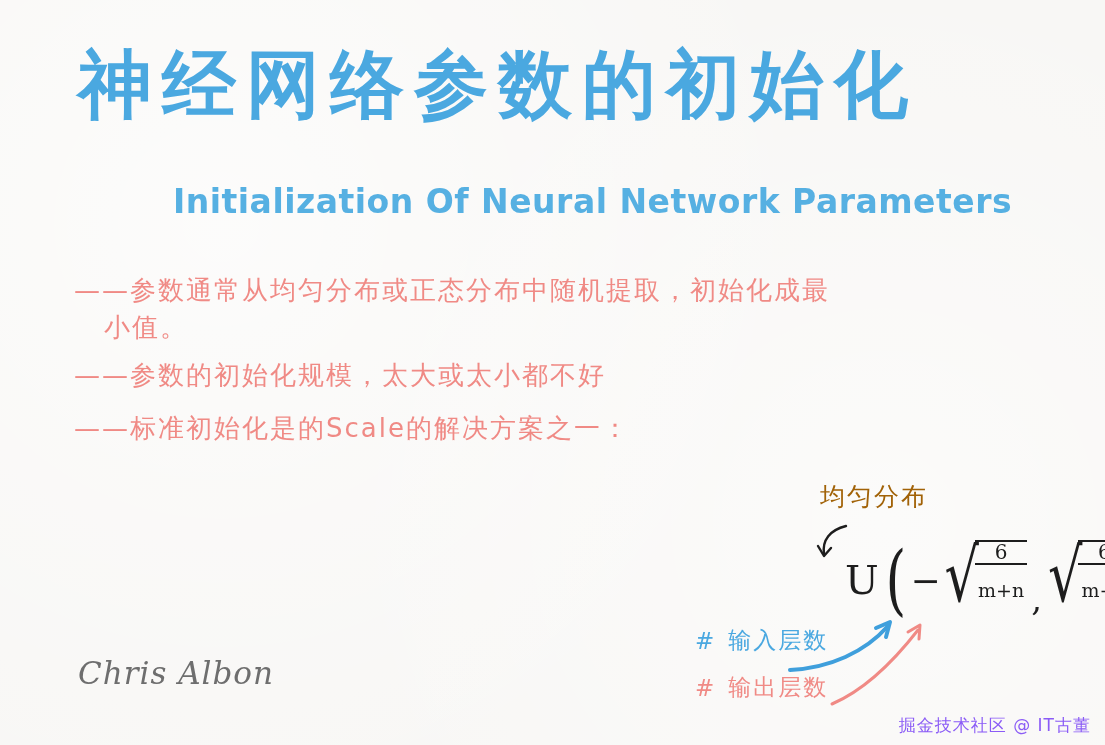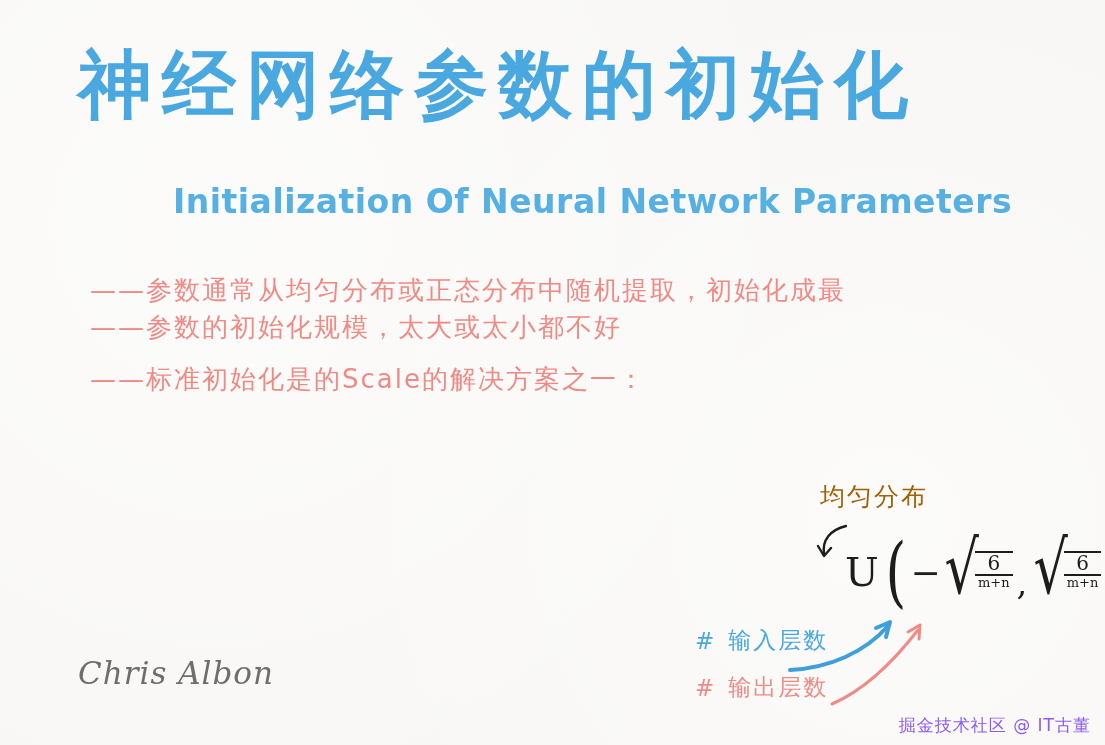--- a/index.html
+++ b/index.html
@@ -55,21 +55,20 @@
     color: #56b0e2;
     white-space: nowrap;
     margin-left: 40px;
   }
 
   .body-lines {
     position: absolute;
     top: 275px;
     left: 74px;
     width: 960px;
-    margin-left: 16px;
   }
   .line {
     color: #f08a85;
     font-family: "DejaVu Sans", sans-serif;
     font-size: 26px;
     line-height: 1.18;
     letter-spacing: 2px;
     white-space: nowrap;
   }
   .line.l1 { margin-bottom: 6px; }
@@ -141,23 +140,23 @@
     border-top: 2px solid #1d1d1d;
     padding-top: 0px;
     margin-left: -4px;
     transform: translateY(-2px);
   }
   .frac .num {
     font-size: 20px;
     padding: 0 4px;
   }
   .frac .den {
-    font-size: 13px;
+    font-size: 19px;
     border-top: 2px solid #1d1d1d;
-    padding: 0 3px;
+    padding: 16px 3px;
   }
   .minus { font-size: 36px; margin-right: 2px; }
   .comma { font-size: 34px; margin: 0 4px 0 2px; align-self: flex-end; }
 
   .legend {
     position: absolute;
     left: 695px;
     top: 625px;
     color: #4aa8e0;
     font-size: 23px;
@@ -206,20 +205,21 @@
 <body>
 
 <div class="page">
   <div class="paper-texture"></div>
 
   <div class="title-cn">神经网络参数的初始化</div>
   <div class="title-en">Initialization Of Neural Network Parameters</div>
 
   <div class="body-lines">
     <div class="line l1">——参数通常从均匀分布或正态分布中随机提取，初始化成最</div>
+    <div class="line l1b">小值。</div>
     <div class="line l2">——参数的初始化规模，太大或太小都不好</div>
     <div class="line l3">——标准初始化是的Scale的解决方案之一：</div>
   </div>
 
   <div class="formula-block">
     <div class="uniform-label">均匀分布</div>
 
     <svg class="arrow-hook" viewBox="0 0 40 44">
       <path d="M30 2 C14 6, 6 16, 8 30" stroke="#1d1d1d" stroke-width="2.4" fill="none" stroke-linecap="round"></path>
       <path d="M2 22 L8 32 L15 24" stroke="#1d1d1d" stroke-width="2.4" fill="none" stroke-linecap="round" stroke-linejoin="round"></path>

